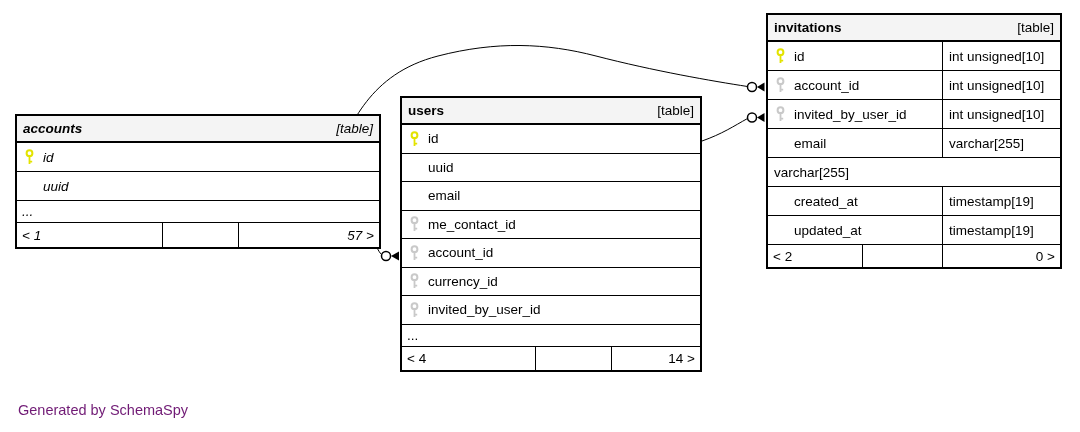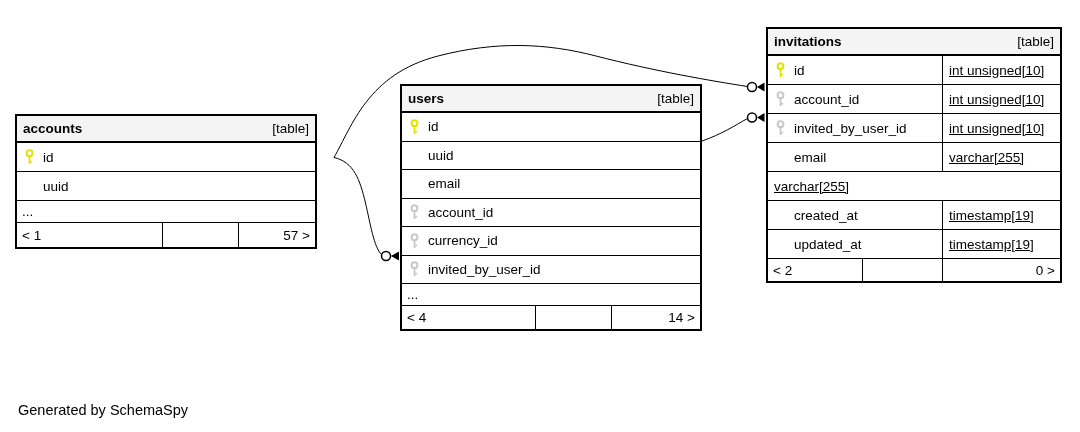--- a/index.html
+++ b/index.html
@@ -19,47 +19,47 @@
   .tbl-badge{font-weight:normal;text-align:center;}
 
   .row{display:flex;align-items:center;height:29px;border-bottom:1px solid #000;padding-left:8px;}
   .keycell{width:18px;display:flex;align-items:center;flex:none;}
   .pk{color:#e3e300;}
   .fk{color:#c9c9c9;}
   .nokey{width:18px;flex:none;}
 
   .row2{display:flex;align-items:stretch;height:29px;border-bottom:1px solid #000;}
   .namecell{width:175px;display:flex;align-items:center;padding-left:8px;border-right:1px solid #000;flex:none;}
-  .typecell{flex:1;display:flex;align-items:center;padding-left:6px;text-decoration:underline;}
+  .typecell{flex:1;display:flex;align-items:center;padding-left:6px;}
 
   .ellipsis-row{display:flex;align-items:center;height:22px;border-bottom:1px solid #000;padding-left:5px;}
 
   .tfooter{display:flex;align-items:stretch;}
   .fcell{display:flex;align-items:center;}
   .fcell.c1{padding-left:5px;border-right:1px solid #000;}
   .fcell.c2{border-right:1px solid #000;}
   .fcell.c3{flex:1;justify-content:flex-end;padding-right:5px;}
 
-  #tbl-accounts{left:15px;top:114px;width:302px;}
+  #tbl-accounts{left:15px;top:114px;width:366px;font-style:italic;}
   #tbl-accounts .tfooter{height:24px;}
   #tbl-accounts .fcell.c1{width:146px;}
   #tbl-accounts .fcell.c2{width:76px;}
 
-  #tbl-users{left:400px;top:84px;width:302px;}
+  #tbl-users{left:400px;top:96px;width:302px;}
   #tbl-users .row{height:28.5px;}
   #tbl-users .tfooter{height:23px;}
   #tbl-users .fcell.c1{width:134px;}
   #tbl-users .fcell.c2{width:76px;}
 
-  #tbl-invitations{left:766px;top:13px;width:296px;margin-top:14px;}
+  #tbl-invitations{left:766px;top:13px;width:296px;}
   #tbl-invitations .tfooter{height:22px;}
   #tbl-invitations .fcell.c1{width:95px;}
   #tbl-invitations .fcell.c2{width:80px;}
 
-  .gen-note{position:absolute;left:18px;top:402px;font-size:14.5px;color:#000000;}
+  .gen-note{position:absolute;left:18px;top:402px;font-size:14.5px;color:#701a75;}
 </style>
 </head>
 <body>
 
 <div class="canvas">
 
   <svg class="rel-overlay" width="1080" height="432" viewBox="0 0 1080 432">
     <path class="rel" d="M334,157.5 C352,126 368,74 438,56 C496,41 546,43 596,56 C654,71 712,81 747.5,86.5"></path>
     <path class="rel" d="M334,157.5 C354,162 360,180 365.5,203 C370,222 374,248 381.6,254.5"></path>
     <path class="rel" d="M702,141 C722,134 734,126 747.5,118.5"></path>
@@ -121,20 +121,29 @@
       <span class="nokey"></span>
       <span>email</span>
     </div>
     <div class="row">
       <span class="keycell fk">
         <svg width="9" height="16" viewBox="0 0 9 16">
             <circle cx="4.5" cy="4.2" r="2.9" fill="none" stroke="currentColor" stroke-width="2"></circle>
             <path d="M4.5 7.1 L4.5 15 M4.5 12.6 L7.2 12.6" stroke="currentColor" stroke-width="1.8" fill="none"></path>
           </svg>
       </span>
+      <span>me_contact_id</span>
+    </div>
+    <div class="row">
+      <span class="keycell fk">
+        <svg width="9" height="16" viewBox="0 0 9 16">
+            <circle cx="4.5" cy="4.2" r="2.9" fill="none" stroke="currentColor" stroke-width="2"></circle>
+            <path d="M4.5 7.1 L4.5 15 M4.5 12.6 L7.2 12.6" stroke="currentColor" stroke-width="1.8" fill="none"></path>
+          </svg>
+      </span>
       <span>account_id</span>
     </div>
     <div class="row">
       <span class="keycell fk">
         <svg width="9" height="16" viewBox="0 0 9 16">
             <circle cx="4.5" cy="4.2" r="2.9" fill="none" stroke="currentColor" stroke-width="2"></circle>
             <path d="M4.5 7.1 L4.5 15 M4.5 12.6 L7.2 12.6" stroke="currentColor" stroke-width="1.8" fill="none"></path>
           </svg>
       </span>
       <span>currency_id</span>

